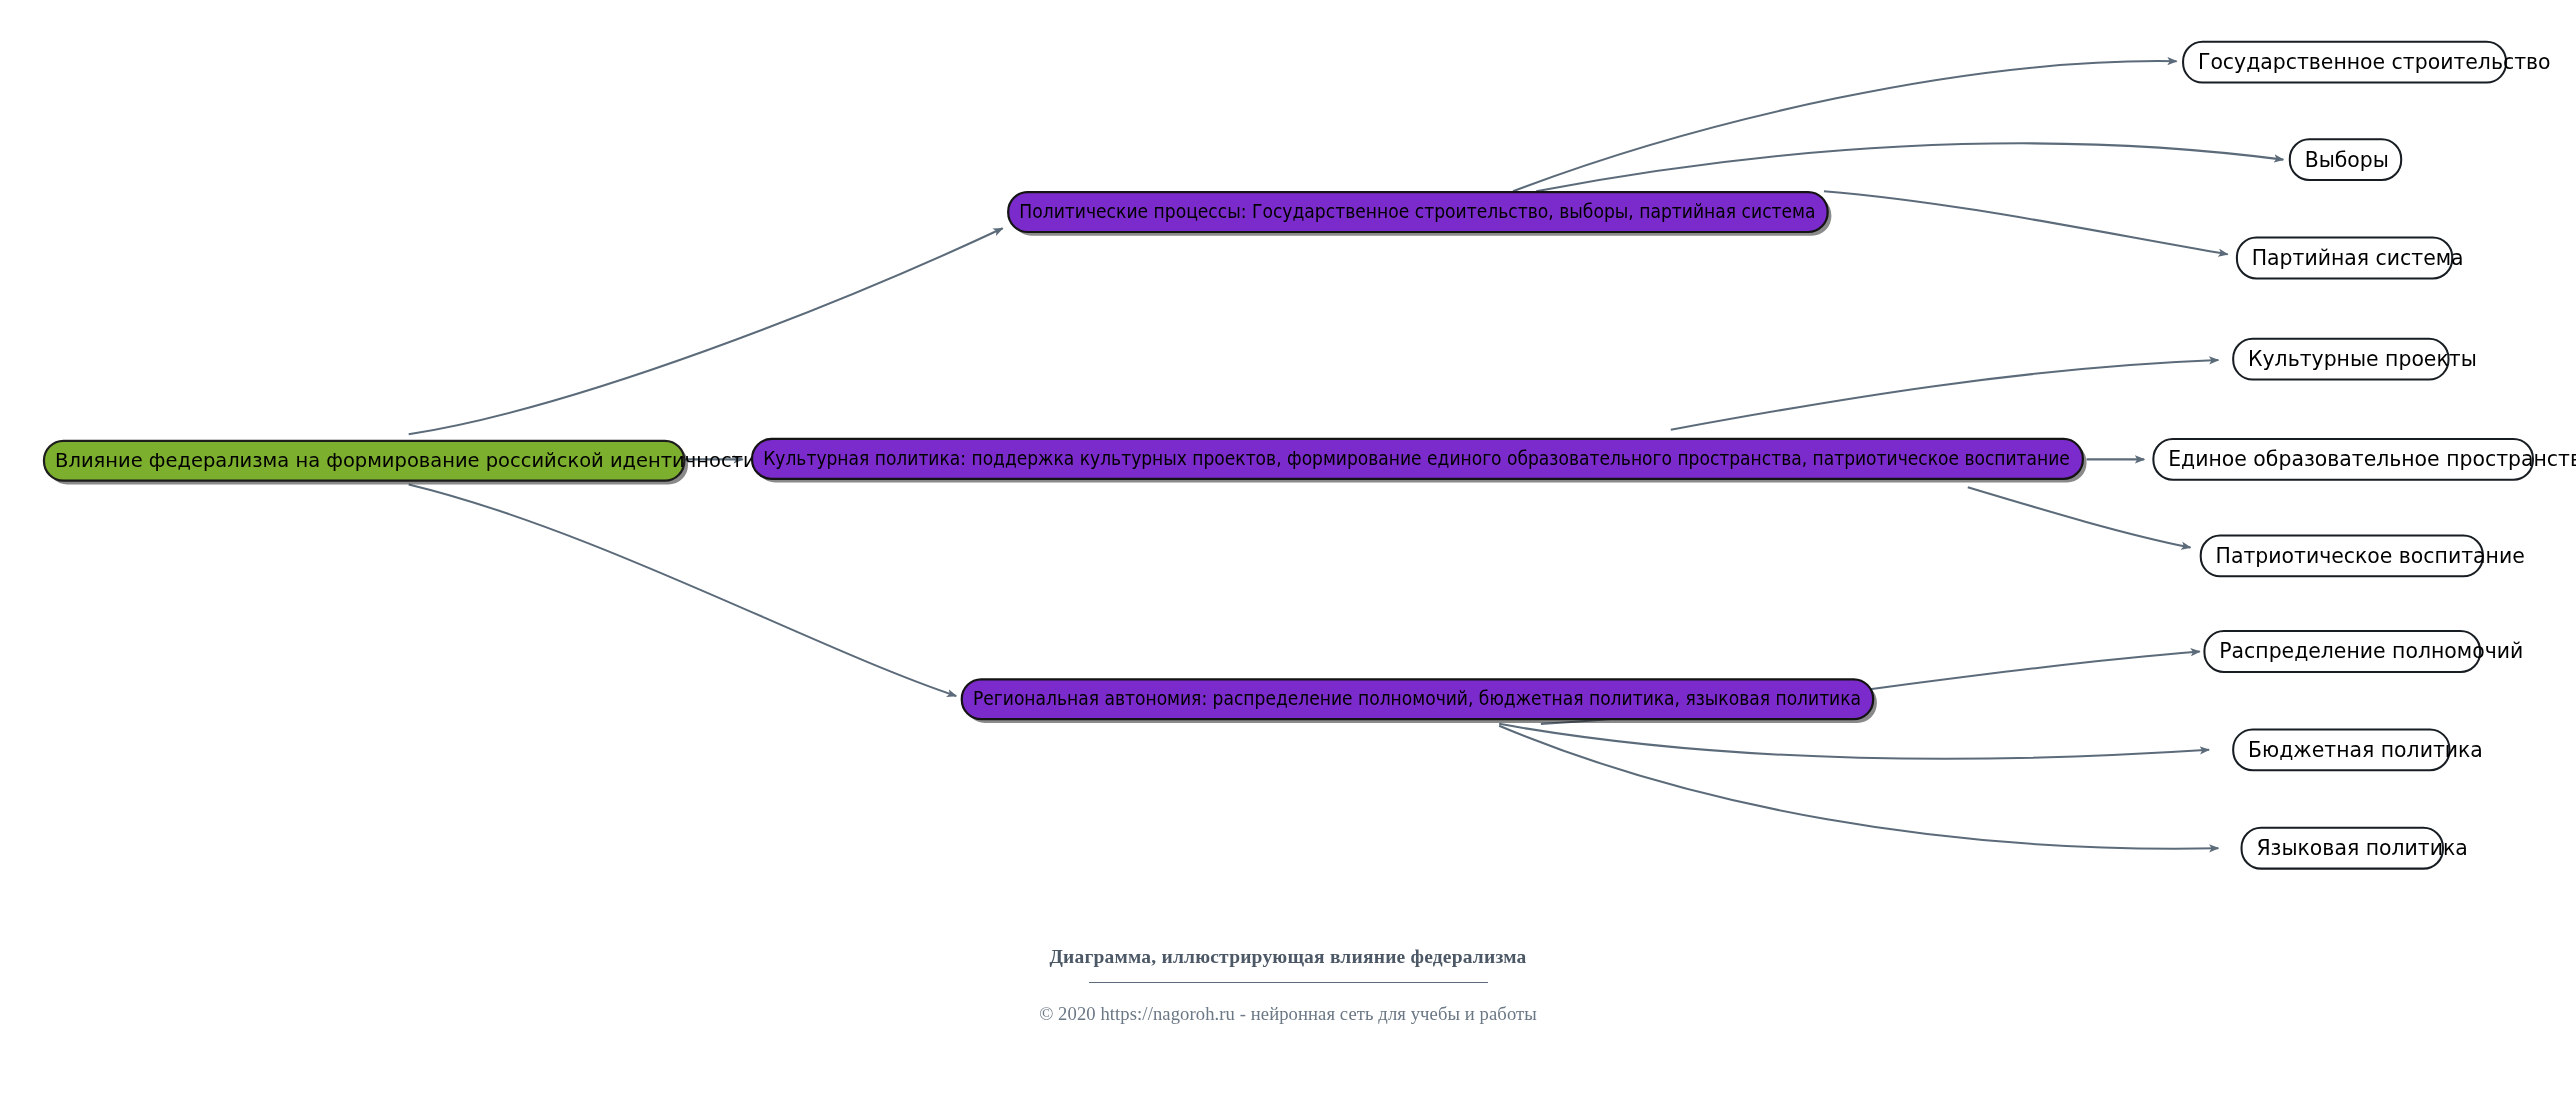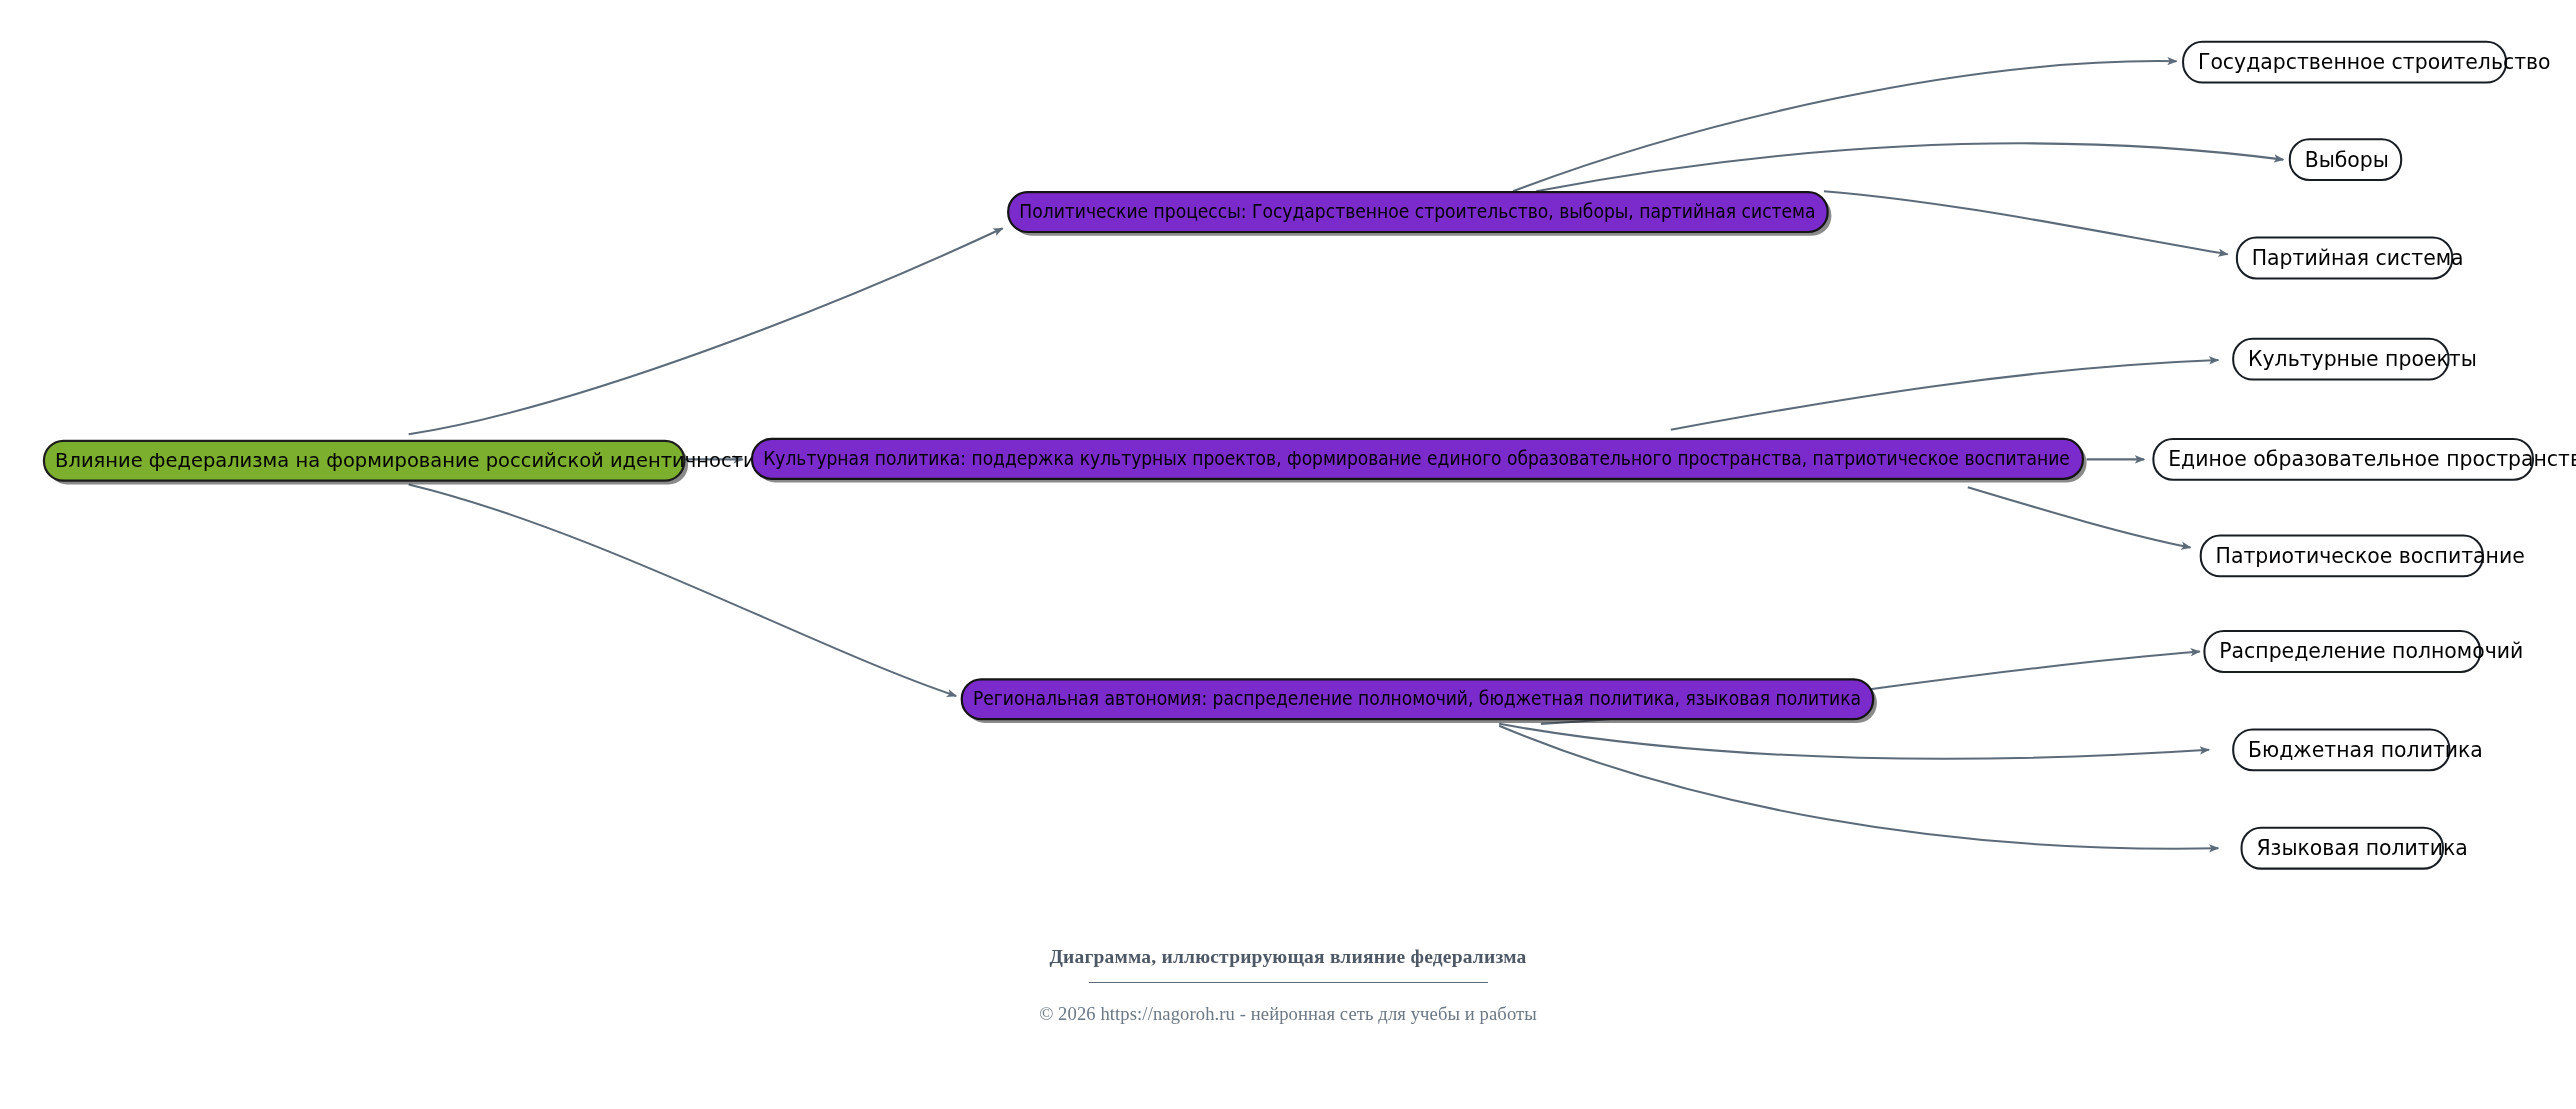--- a/index.html
+++ b/index.html
@@ -207,17 +207,17 @@
       <text class="node-label node-label-leaf" x="2431" y="915">Языковая политика</text>
     </g>
 
   </svg>
 
   <div id="footer-block" class="footer">
     <div class="footer-title">
       <div>Диаграмма, иллюстрирующая влияние федерализма</div>
     </div>
     <div class="footer-rule"></div>
-    <div class="footer-copy">© 2026 https://nagoroh.ru - нейронная сеть для учебы и работы</div>
+    <div class="footer-copy">© 2020 https://nagoroh.ru - нейронная сеть для учебы и работы</div>
   </div>
 
 </div>
 
 
 </body></html>

